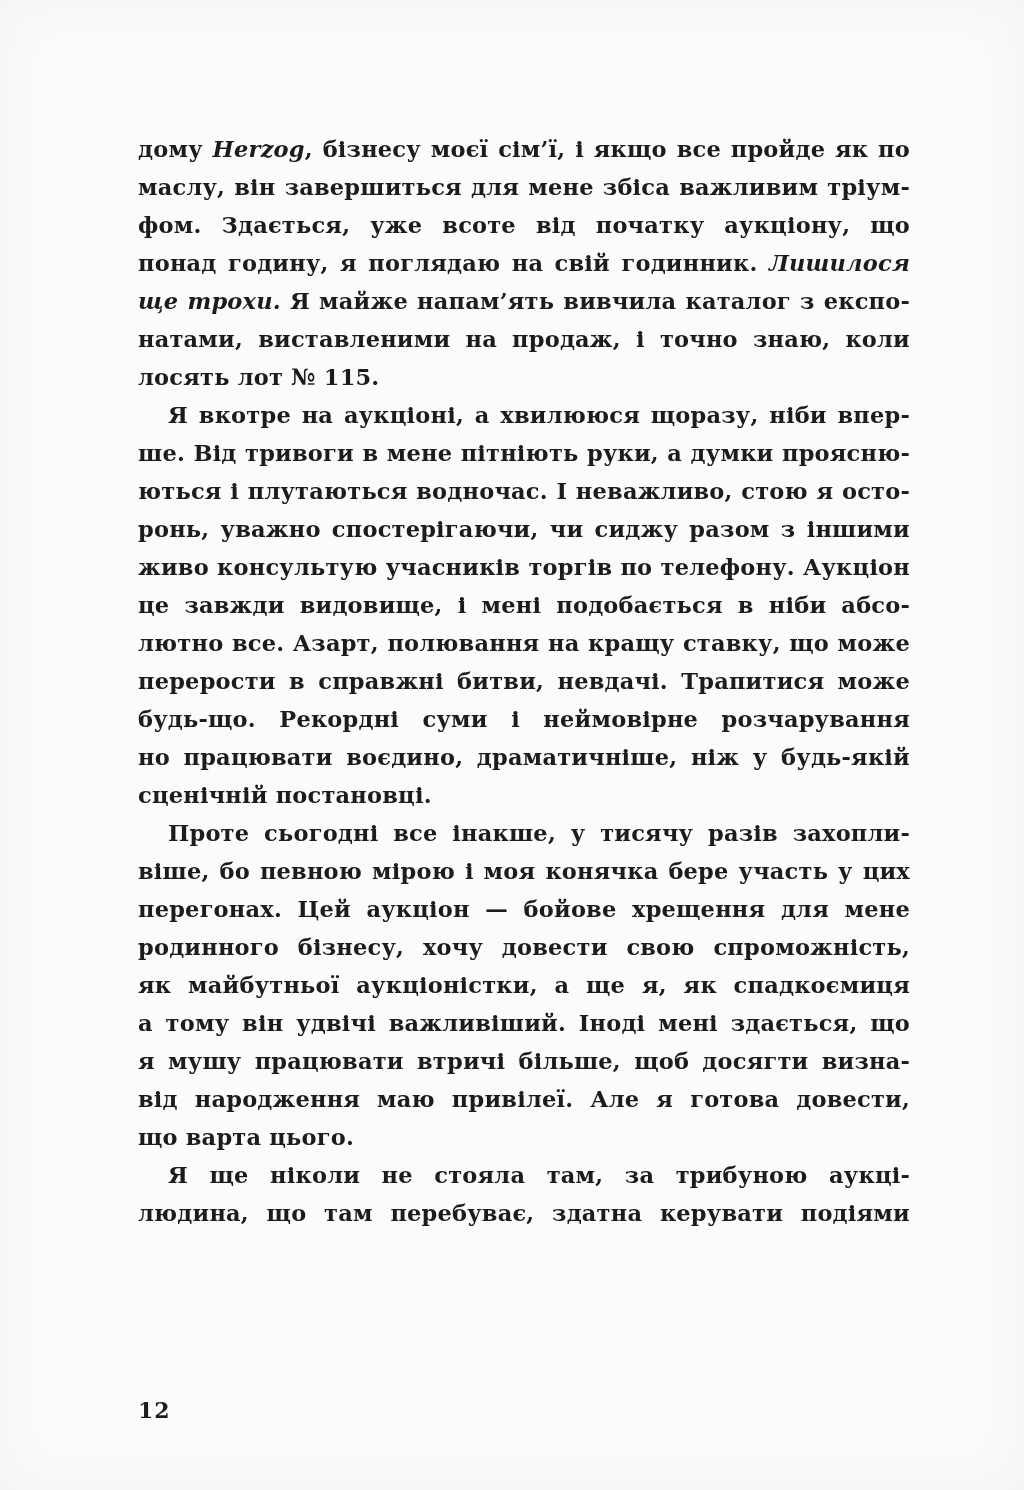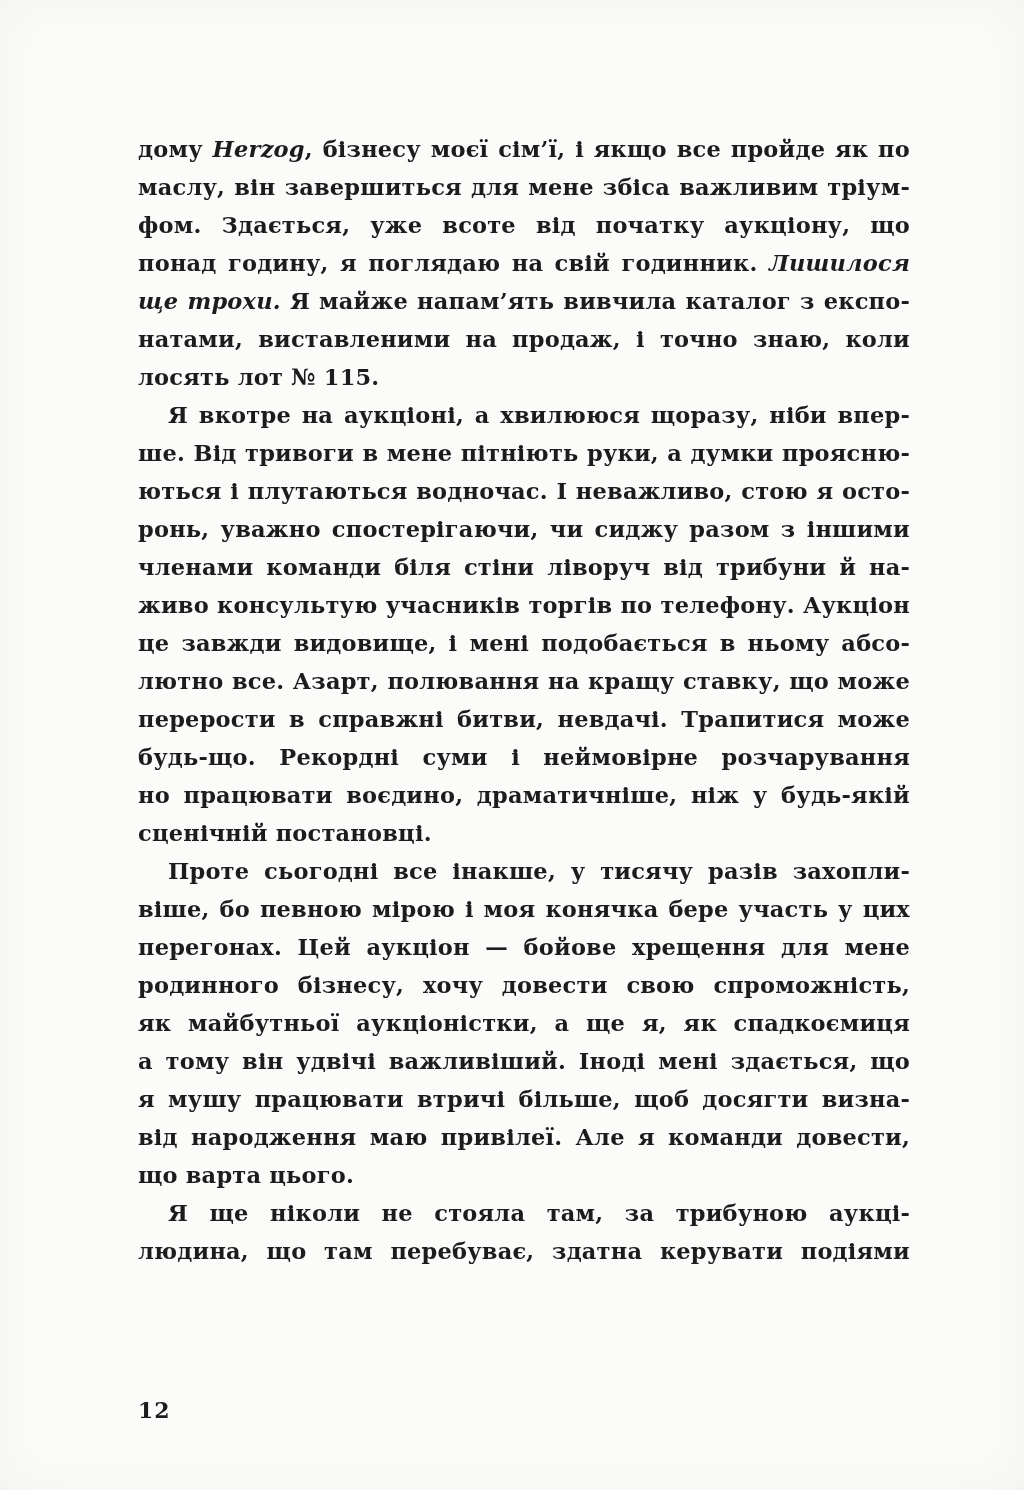--- a/index.html
+++ b/index.html
@@ -64,34 +64,33 @@
       <div class="line">маслу, він завершиться для мене збіса важливим тріум-</div>
       <div class="line">фом. Здається, уже всоте від початку аукціону, що триває</div>
       <div class="line">понад годину, я поглядаю на свій годинник. <i>Лишилося</i></div>
       <div class="line"><i>ще трохи.</i> Я майже напам’ять вивчила каталог з експо-</div>
       <div class="line">натами, виставленими на продаж, і точно знаю, коли ого-</div>
       <div class="line end">лосять лот № 115.</div>
       <div class="line indent">Я вкотре на аукціоні, а хвилююся щоразу, ніби впер-</div>
       <div class="line">ше. Від тривоги в мене пітніють руки, а думки проясню-</div>
       <div class="line">ються і плутаються водночас. І неважливо, стою я осто-</div>
       <div class="line">ронь, уважно спостерігаючи, чи сиджу разом з іншими</div>
-      <div class="line">членами команди біля стіни ліворуч від трибуни й на-</div>
       <div class="line">живо консультую учасників торгів по телефону. Аукціон —</div>
-      <div class="line">це завжди видовище, і мені подобається в ньому абсо-</div>
+      <div class="line">це завжди видовище, і мені подобається в ніби абсо-</div>
       <div class="line">лютно все. Азарт, полювання на кращу ставку, що може</div>
       <div class="line">перерости в справжні битви, невдачі. Трапитися може</div>
       <div class="line">будь-що. Рекордні суми і неймовірне розчарування плав-</div>
       <div class="line">но працювати воєдино, драматичніше, ніж у будь-якій</div>
       <div class="line end">сценічній постановці.</div>
       <div class="line indent">Проте сьогодні все інакше, у тисячу разів захопли-</div>
       <div class="line">віше, бо певною мірою і моя конячка бере участь у цих</div>
       <div class="line">перегонах. Цей аукціон — бойове хрещення для мене</div>
       <div class="line">родинного бізнесу, хочу довести свою спроможність,</div>
       <div class="line">як майбутньої аукціоністки, а ще я, як спадкоємиця</div>
       <div class="line">а тому він удвічі важливіший. Іноді мені здається, що</div>
       <div class="line">я мушу працювати втричі більше, щоб досягти визна-</div>
-      <div class="line">від народження маю привілеї. Але я команди довести,</div>
+      <div class="line">від народження маю привілеї. Але я готова довести,</div>
       <div class="line end">що варта цього.</div>
       <div class="line indent">Я ще ніколи не стояла там, за трибуною аукці-</div>
       <div class="line">людина, що там перебуває, здатна керувати подіями</div>
     </div>
   <div class="footer">12</div>
 </div>
 
 </body></html>

